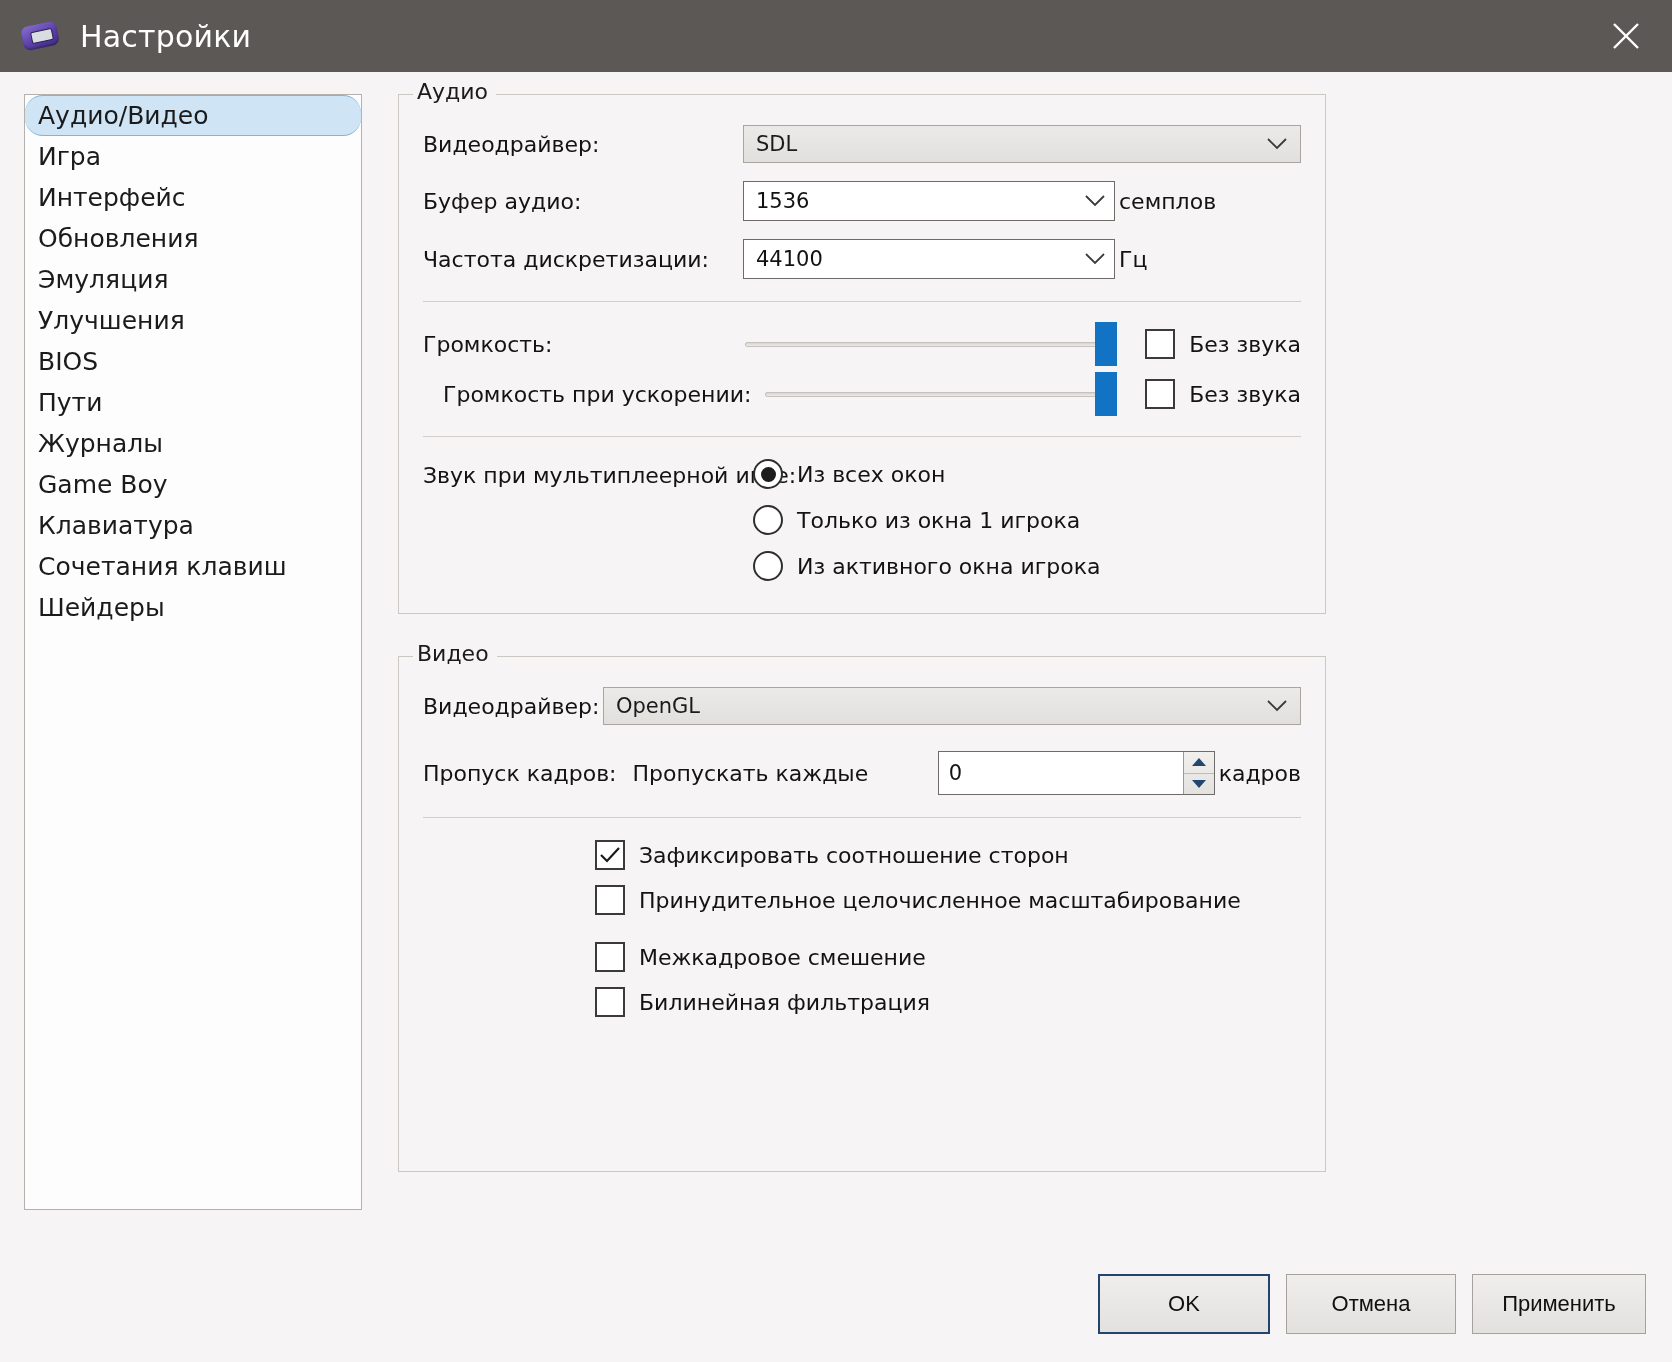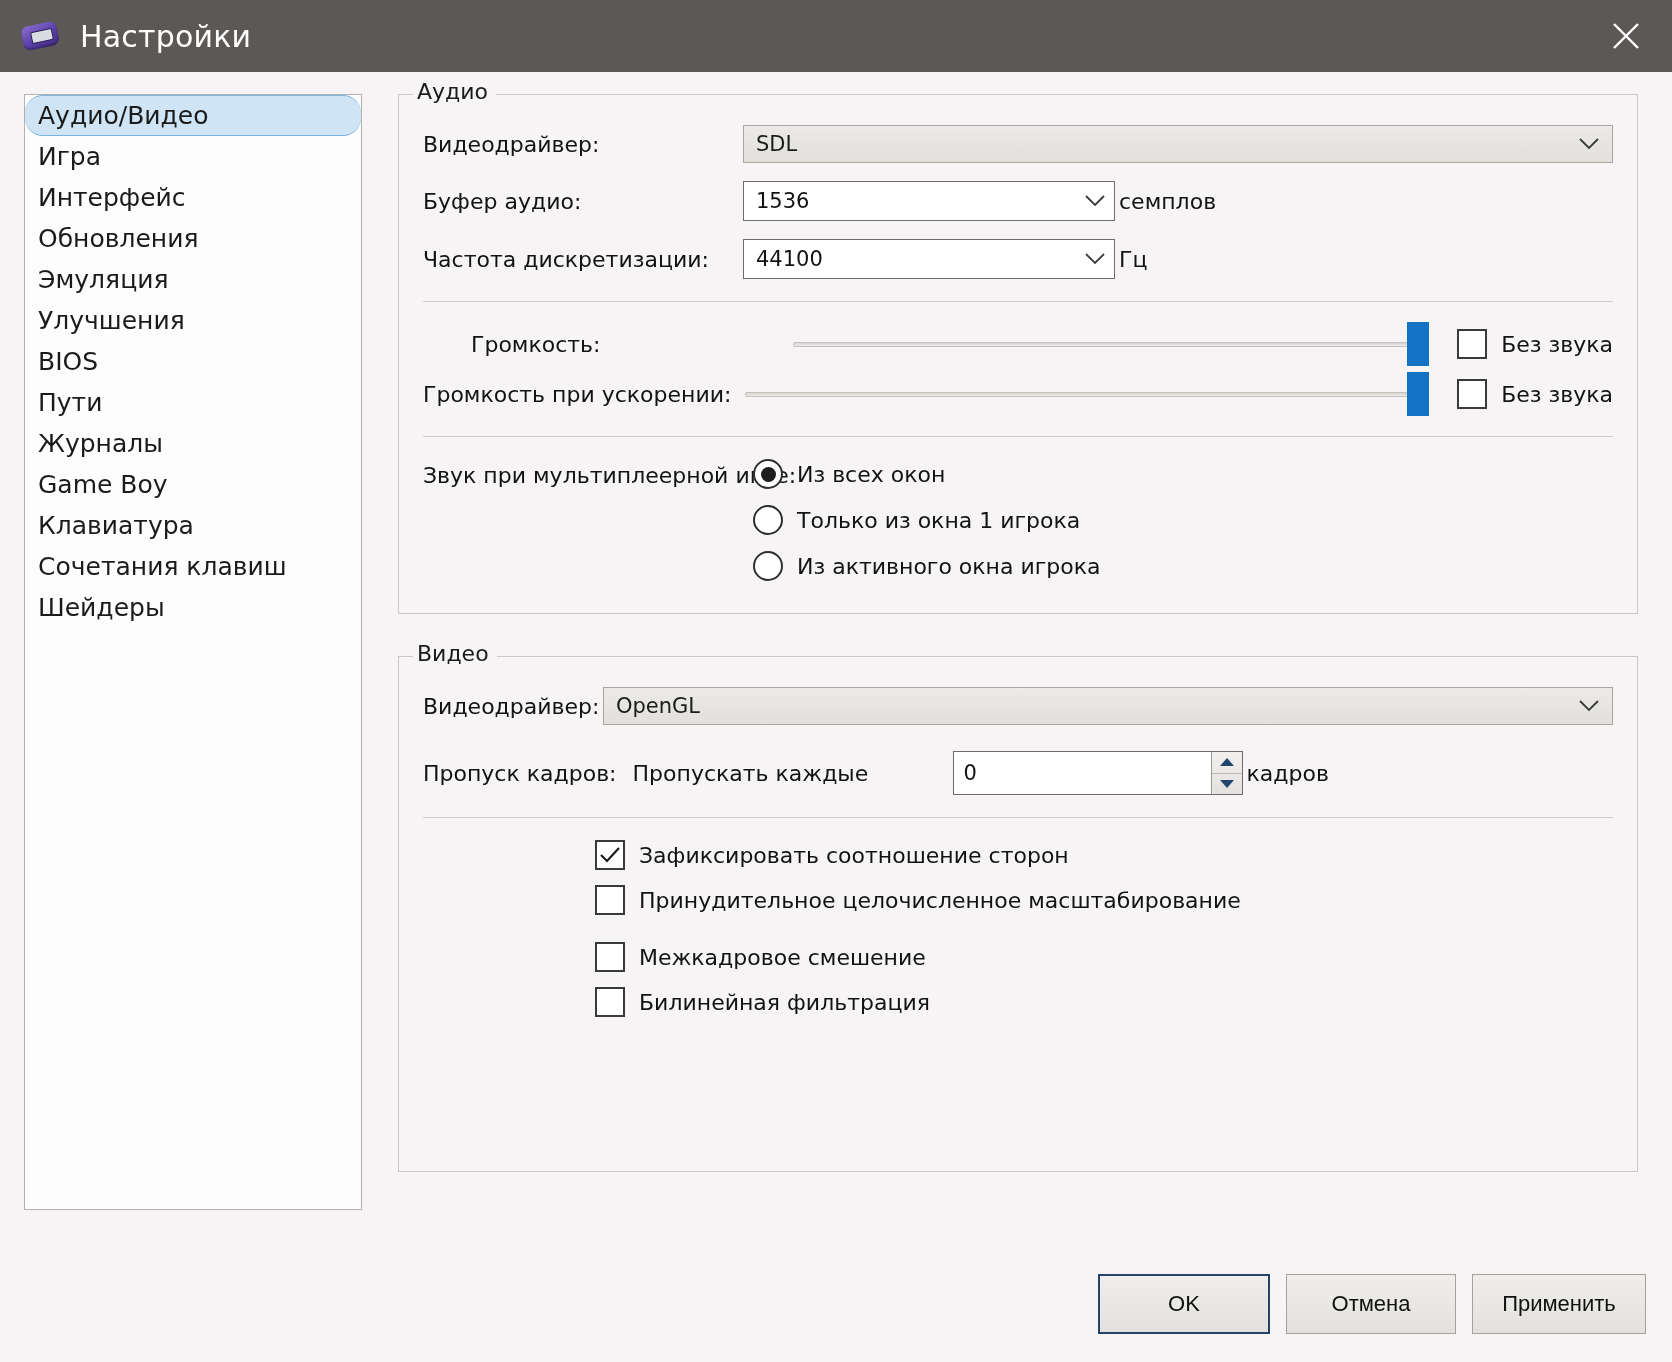--- a/index.html
+++ b/index.html
@@ -100,21 +100,21 @@
     border-bottom: 1px solid #7fb4dd;
     height: 39px;
     line-height: 39px;
   }
 
   
   .panel {
     position: absolute;
     left: 398px;
     top: 22px;
-    width: 1240px;
+    width: 928px;
   }
 
   
   .group {
     position: relative;
     border: 1px solid #cbc8c4;
     background: transparent;
     box-sizing: border-box;
   }
   .group > .group-title {
@@ -362,32 +362,32 @@
                   <polyline points="1,1 10,10 19,1" fill="none" stroke="#3a3a3a" stroke-width="1.8"></polyline>
                 </svg>
             </span>
           </div>
           <div class="suffix">Гц</div>
         </div>
 
         <hr class="sep">
 
         <div class="row" style="margin-bottom:10px;">
-          <div class="lbl" style="width:310px;margin-left:48px;">Громкость:</div>
+          <div class="lbl" style="width:310px;">Громкость:</div>
           <div class="slider-wrap">
             <div class="slider-track"></div>
             <div class="slider-handle"></div>
           </div>
           <div class="cb-row" style="margin-left:28px;">
             <div class="cb-box"></div>
             <div class="cb-label">Без звука</div>
           </div>
         </div>
 
-        <div class="row" style="margin-bottom:6px;">
+        <div class="row" style="margin-bottom:6px;margin-left:20px;">
           <div class="lbl" style="width:310px;">Громкость при ускорении:</div>
           <div class="slider-wrap">
             <div class="slider-track"></div>
             <div class="slider-handle"></div>
           </div>
           <div class="cb-row" style="margin-left:28px;">
             <div class="cb-box"></div>
             <div class="cb-label">Без звука</div>
           </div>
         </div>

